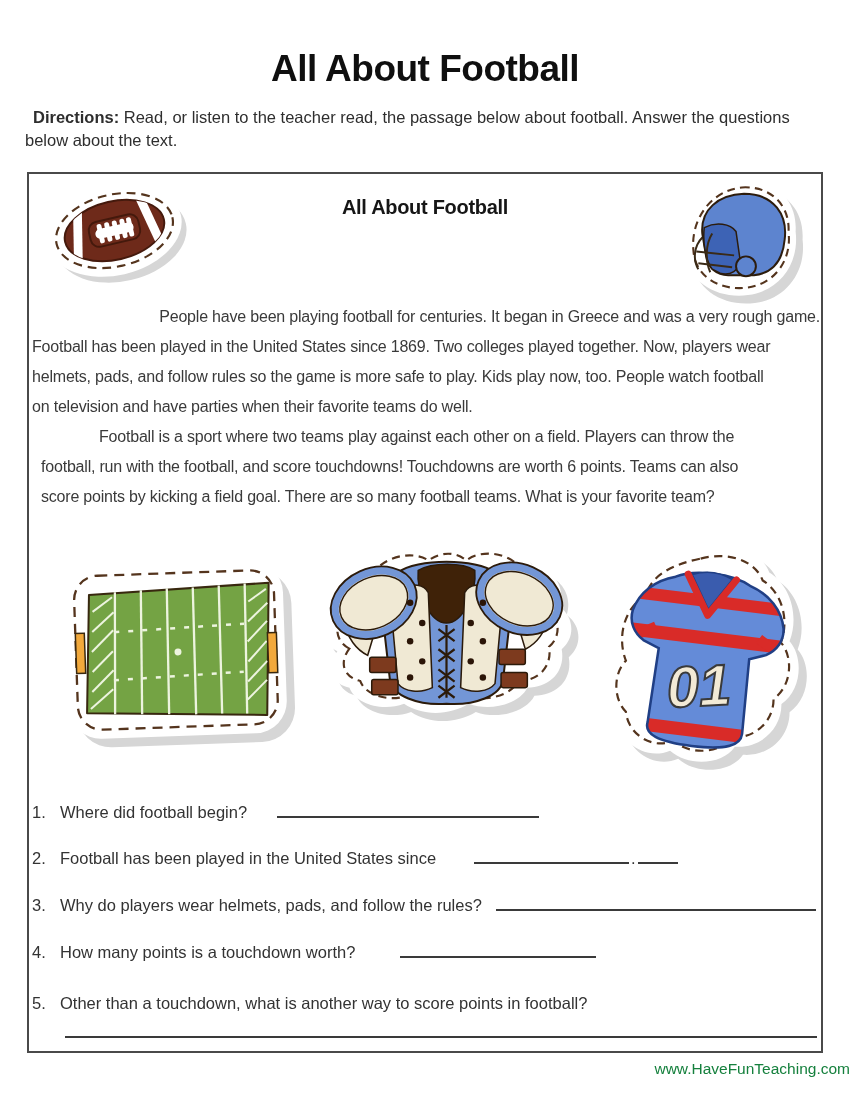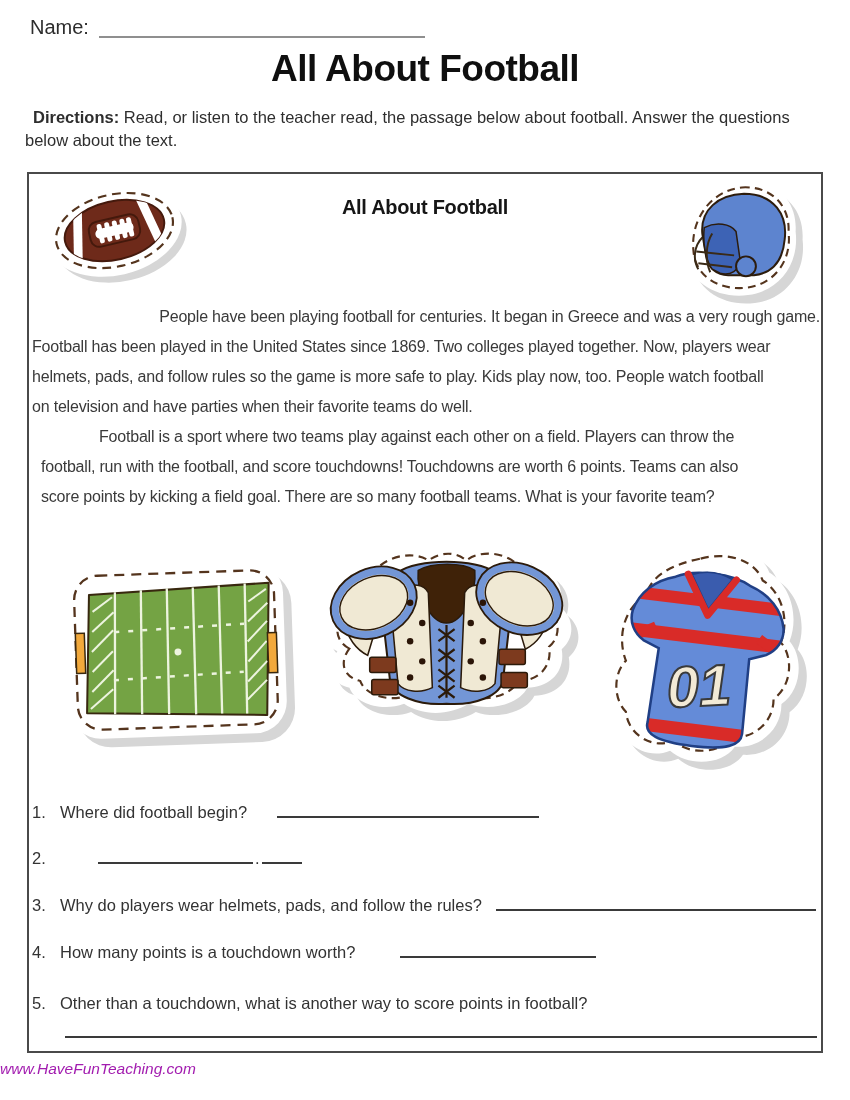--- a/index.html
+++ b/index.html
@@ -37,30 +37,27 @@
   .qtext{flex:none;}
   .blank{flex:none;border-bottom:2px solid #3a3a3a;height:14px;}
   .b1{margin-left:30px;width:262px;}
   .b2a{margin-left:38px;width:155px;}
   .b2b{width:40px;}
   .dot{margin:0 2px;flex:none;}
   .b3{margin-left:14px;flex:1;margin-right:2px;}
   .b4{margin-left:45px;width:196px;}
   .q5-line{position:absolute;left:36px;top:840px;width:752px;height:22px;border-bottom:2px solid #3a3a3a;}
   
-  .footer{position:absolute;top:1060px;left:0;width:850px;text-align:left;font-size:15.5px;color:#a21caf;font-style:italic;}
+  .footer{position:absolute;top:1060px;left:0;width:850px;text-align:right;font-size:15.5px;color:#15803d;}
 </style>
 </head>
 <body>
 
 <div class="page">
 
-  <div class="name-row">
-    <span>Name:</span><span class="name-line"></span>
-  </div>
 
   <div class="title">All About Football</div>
 
   <div class="directions">
     <div><span class="bold">Directions:</span><span> Read, or listen to the teacher read, the passage below about football. Answer the questions</span></div>
     <div>below about the text.</div>
   </div>
 
   <div class="box">
 
@@ -229,20 +226,21 @@
       </g>
     </svg>
 
     <div class="question q1">
       <span class="qnum">1.</span>
       <span class="qtext">Where did football begin?</span>
       <span class="blank b1"></span>
     </div>
     <div class="question q2">
       <span class="qnum">2.</span>
+      <span class="qtext">Football has been played in the United States since</span>
       <span class="blank b2a"></span>
       <span class="dot">.</span>
       <span class="blank b2b"></span>
     </div>
     <div class="question q3">
       <span class="qnum">3.</span>
       <span class="qtext">Why do players wear helmets, pads, and follow the rules?</span>
       <span class="blank b3"></span>
     </div>
     <div class="question q4">

